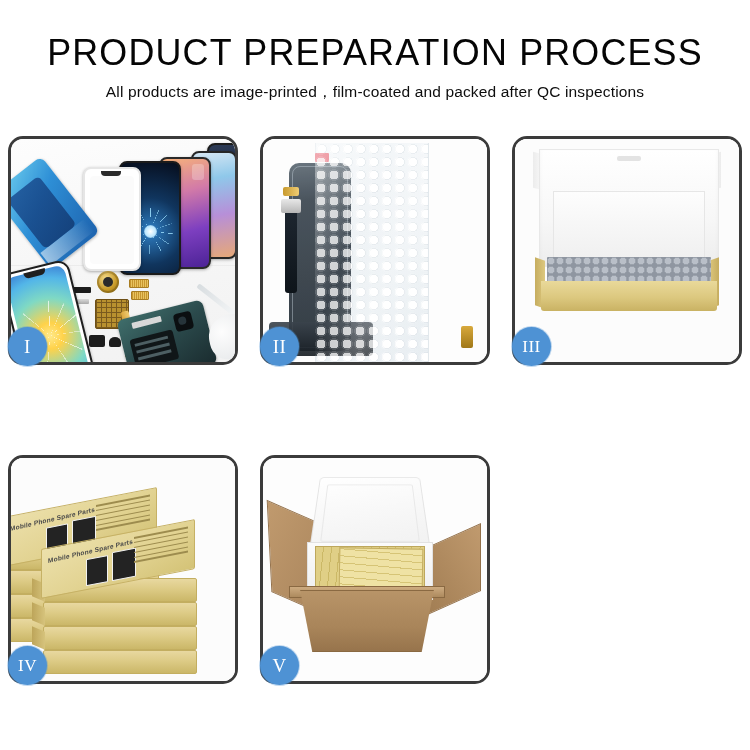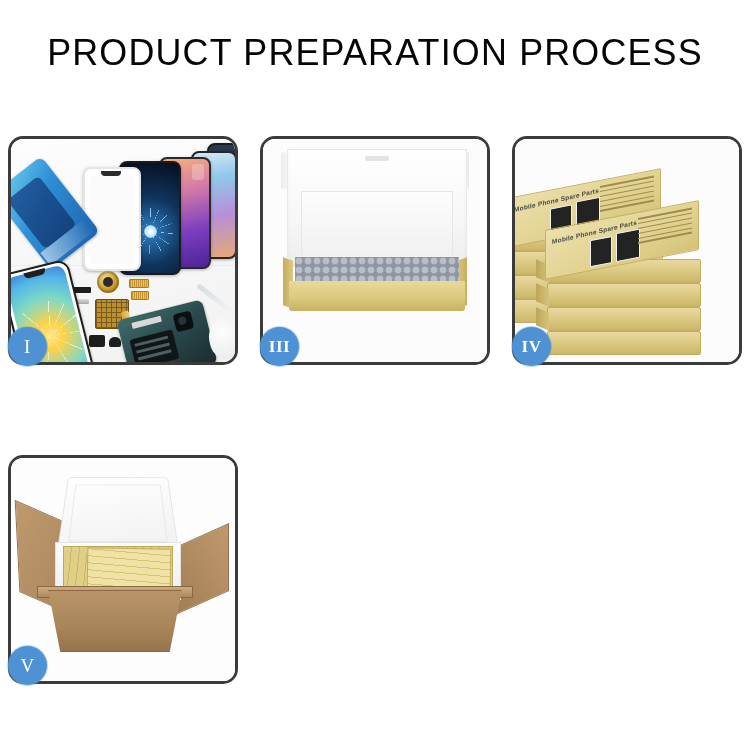--- a/index.html
+++ b/index.html
@@ -86,21 +86,21 @@
     background: #4e92d4;
     color: #ffffff;
     font-family: "Liberation Serif", serif;
     font-size: 19px;
     line-height: 39px;
     text-align: center;
     letter-spacing: 0.5px;
     z-index: 9;
     box-shadow: 0 0 0 1px rgba(78,146,212,0.35);
   }
-  .badge.wide { font-size: 17px; font-weight: bold; }
+  .badge.wide { font-size: 17px; }
 
   
   .p1 { position: absolute; inset: 0; }
   .p1 .bandline { position: absolute; left: 0; right: 0; height: 1px; background: #ececec; }
 
   .phone {
     position: absolute;
     border-radius: 9px;
     box-shadow: 0 1px 3px rgba(0,0,0,0.3);
     overflow: hidden;
@@ -522,20 +522,21 @@
     background:#a9875c; border:1px solid #937349;
   }
 </style>
 </head>
 <body>
 
 <div id="page">
 
   <div class="header">
     <h1 class="title">PRODUCT PREPARATION PROCESS</h1>
+    <p class="subtitle">All products are image-printed，film-coated and packed after QC inspections</p>
   </div>
 
   <div class="grid">
 
     <div class="panel">
       <div class="panel-inner">
         <div class="p1">
           <div class="bandline" style="top:126px"></div>
 
           <div class="phone p1-streak">
@@ -583,20 +584,40 @@
             <span class="notch"></span>
             <span class="scr">
                 <span class="rays"></span>
               </span>
           </div>
         </div>
       </div>
       <div class="badge">I</div>
     </div>
 
+    <div class="panel">
+      <div class="panel-inner">
+        <div class="p2">
+          <div class="bag"></div>
+          <div class="part">
+            <span class="glassEdge"></span>
+          </div>
+          <div class="bottomStack"></div>
+          <div class="goldL"></div>
+          <div class="goldR"></div>
+          <div class="flex1"></div>
+          <div class="conn"></div>
+          <div class="gold1"></div>
+          <div class="pinkTab"></div>
+          <div class="bubbleOverlay"></div>
+          <div class="sheen"></div>
+        </div>
+      </div>
+      <div class="badge">II</div>
+    </div>
 
     <div class="panel">
       <div class="panel-inner">
         <div class="p3">
           <div class="lidFlapL"></div>
           <div class="lidFlapR"></div>
           <div class="lid"></div>
           <div class="foam"></div>
           <div class="trayLeft"></div>
           <div class="trayRight"></div>

